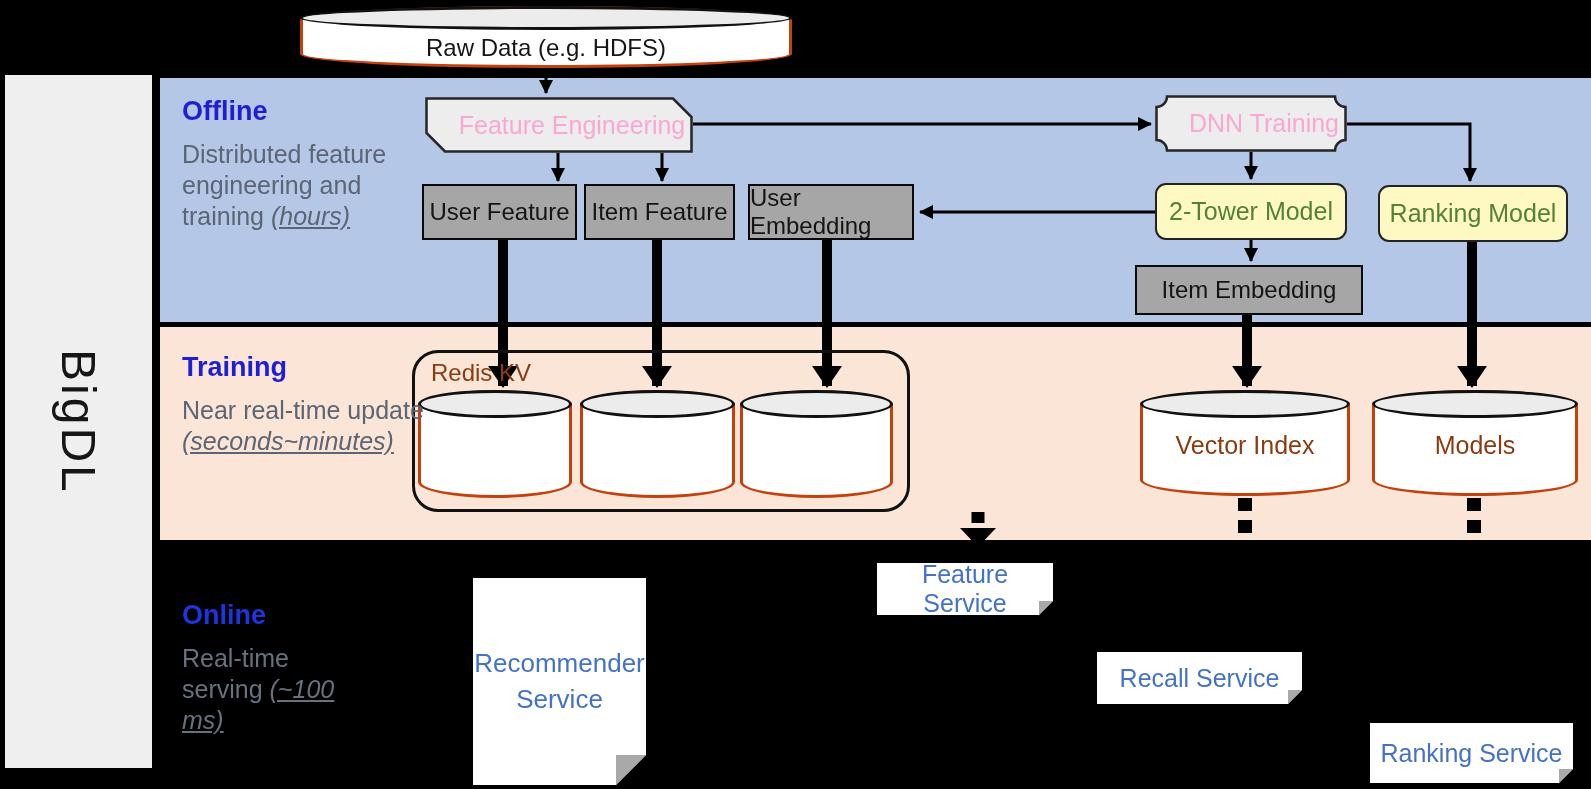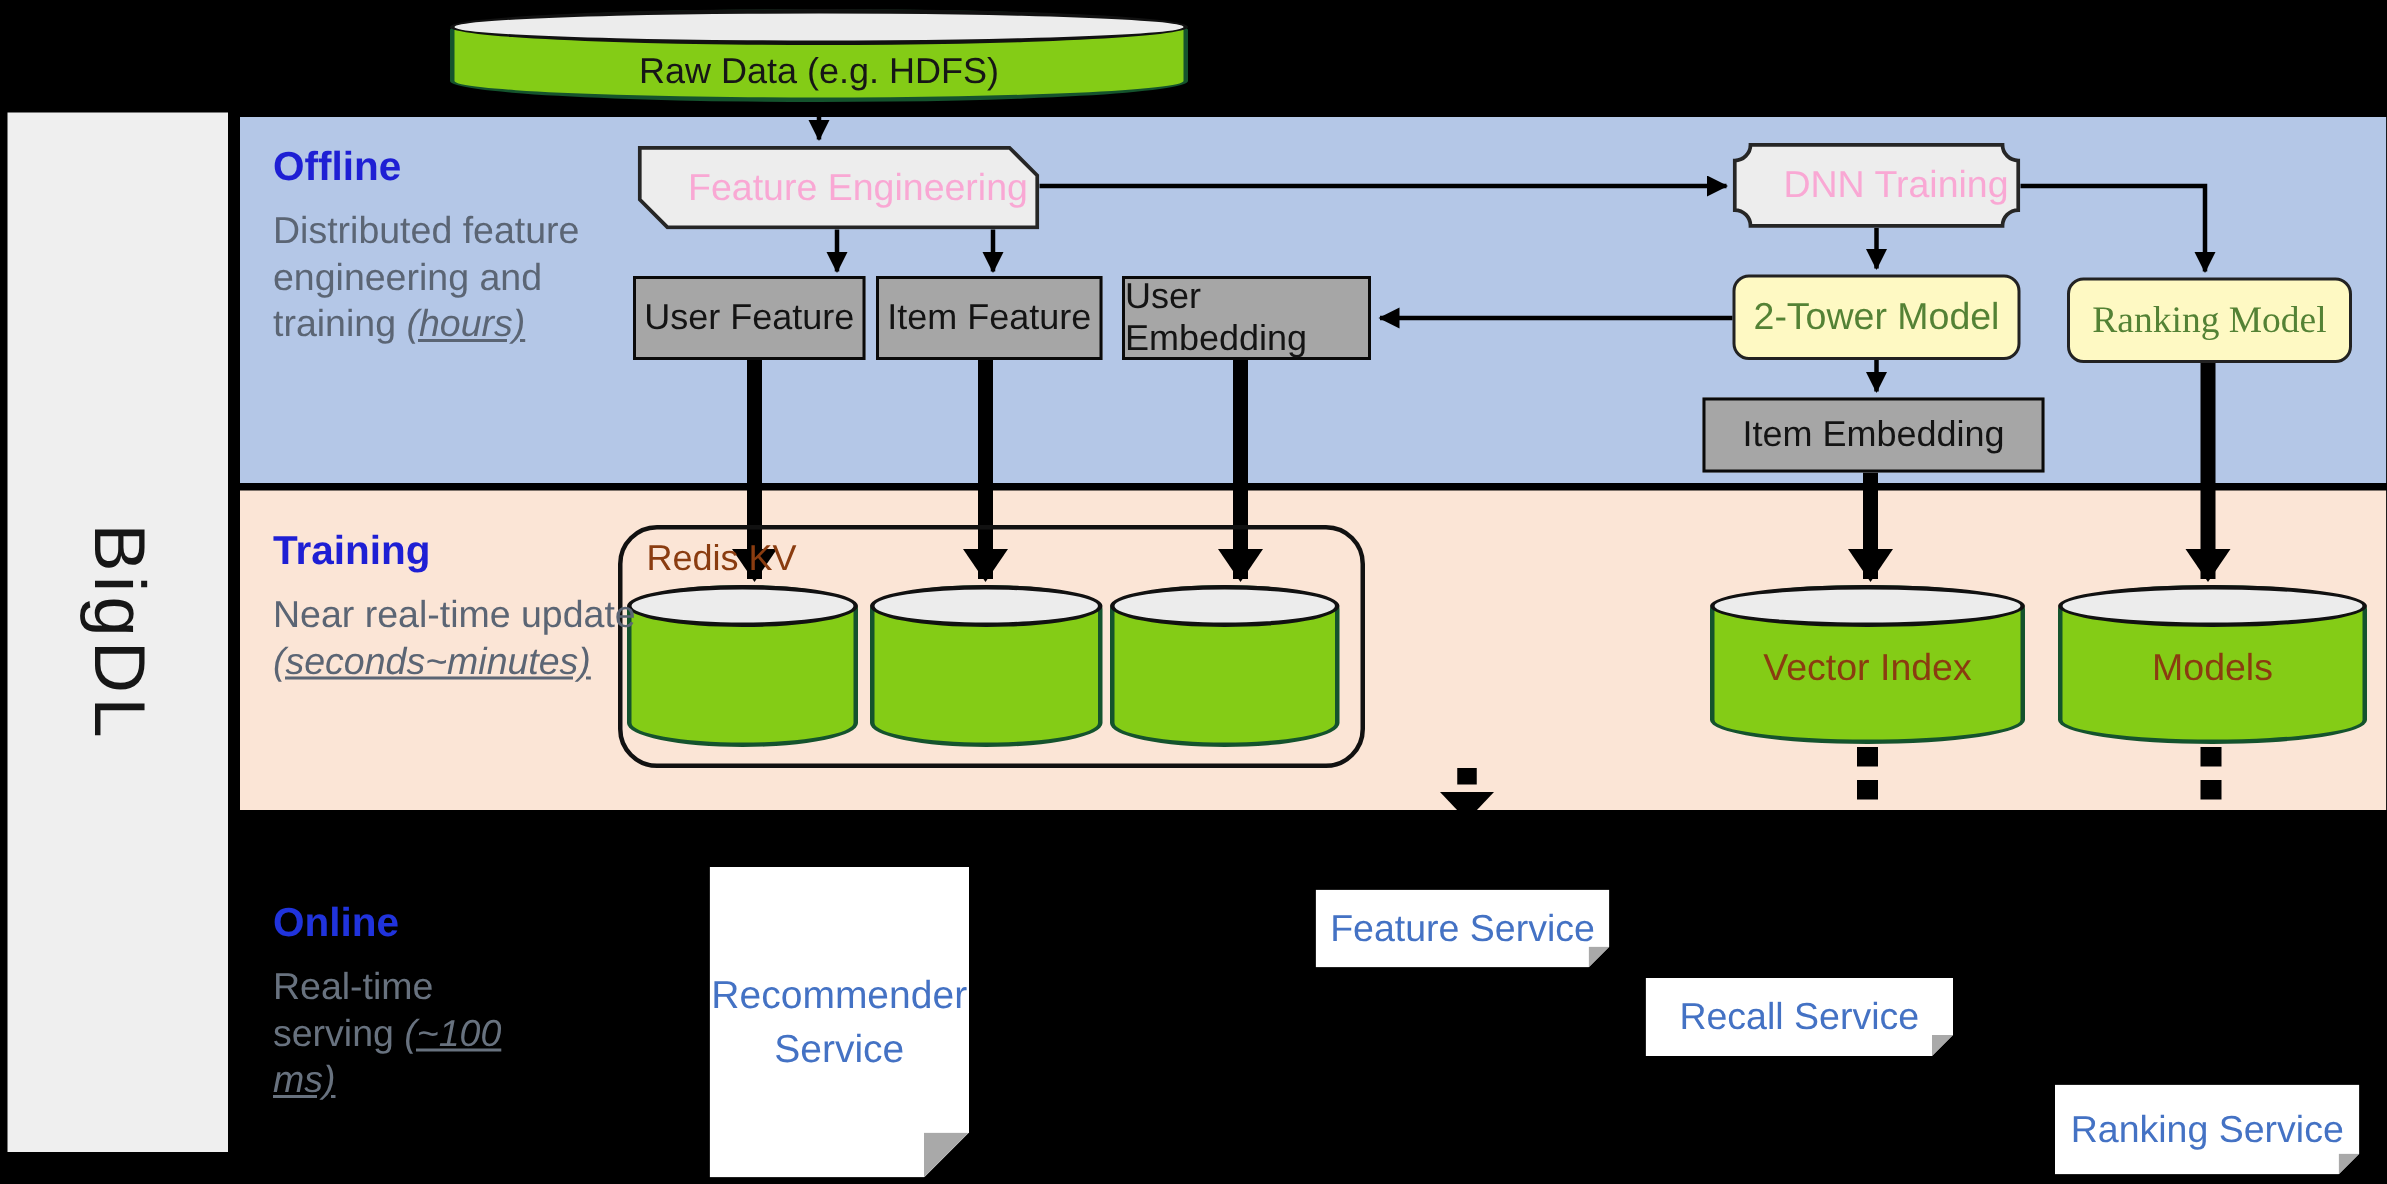--- a/index.html
+++ b/index.html
@@ -34,21 +34,21 @@
     position:absolute;background:#a6a6a6;border:2.5px solid #0a0a0a;box-sizing:border-box;
     display:flex;align-items:center;justify-content:center;font-size:24px;color:#141414;z-index:10;
   }
   .round-box{
     position:absolute;background:#fef9c3;border:2.5px solid #222;border-radius:11px;box-sizing:border-box;
     display:flex;align-items:center;justify-content:center;font-size:25px;color:#548235;z-index:10;
   }
   .shape-node{position:absolute;z-index:10;}
   .shape-node .node-label{font-size:25px;color:#f9a8d4;padding-left:26px;}
   
-  .cyl{position:absolute;box-sizing:border-box;background:#84cc16;border:3px solid #14532d;
+  .cyl{position:absolute;box-sizing:border-box;background:#ffffff;border:3px solid #c2410c;
        border-radius:50% / 16px;z-index:10;}
   .cyl::before{content:"";position:absolute;left:-3px;right:-3px;top:-3px;height:28px;
        background:#ececec;border:3px solid #111;border-radius:50%;box-sizing:border-box;}
   .cyl .cyl-label{position:absolute;left:0;right:0;top:38px;text-align:center;font-size:25px;color:#8a3c10;}
   #raw-cyl{left:300px;top:6px;width:492px;height:62px;border-radius:50% / 14px;}
   #raw-cyl::before{height:24px;}
   #raw-cyl .cyl-label{top:22px;color:#161616;font-size:24px;}
   #cyl-redis-1{left:418px;top:390px;width:154px;height:108px;}
   #cyl-redis-2{left:580px;top:390px;width:155px;height:108px;}
   #cyl-redis-3{left:740px;top:390px;width:153px;height:108px;}
@@ -62,34 +62,34 @@
   .page-box{
     position:absolute;background:#fff;z-index:10;display:flex;align-items:center;justify-content:center;
     color:#4472c4;font-size:25px;text-align:center;
     clip-path:polygon(0 0,100% 0,100% calc(100% - 14px),calc(100% - 14px) 100%,0 100%);
   }
   .page-box .fold{position:absolute;right:0;bottom:0;width:14px;height:14px;background:#a9a9a9;
     clip-path:polygon(0 0,100% 0,0 100%);}
   #recommender-service{left:473px;top:578px;width:173px;height:207px;font-size:26px;line-height:1.35;
     clip-path:polygon(0 0,100% 0,100% calc(100% - 30px),calc(100% - 30px) 100%,0 100%);}
   #recommender-service .fold{width:30px;height:30px;}
-  #feature-service{left:877px;top:593px;width:196px;height:52px;}
+  #feature-service{left:877px;top:563px;width:176px;height:52px;}
   #recall-service{left:1097px;top:652px;width:205px;height:52px;}
   #ranking-service{left:1370px;top:723px;width:203px;height:60px;}
   
   #wires{position:absolute;left:0;top:0;z-index:6;}
   
   #feature-engineering{left:425px;top:97px;width:268px;height:56px;}
   #dnn-training{left:1155px;top:95px;width:192px;height:57px;}
   #user-feature{left:422px;top:184px;width:155px;height:56px;}
   #item-feature{left:584px;top:184px;width:151px;height:56px;}
   #user-embedding{left:748px;top:184px;width:166px;height:56px;}
   #item-embedding{left:1135px;top:265px;width:228px;height:50px;}
   #two-tower-model{left:1155px;top:183px;width:192px;height:57px;}
-  #ranking-model{left:1378px;top:185px;width:190px;height:57px;font-family:Liberation Serif, serif;}
+  #ranking-model{left:1378px;top:185px;width:190px;height:57px;}
 </style>
 </head>
 <body>
 
 <div id="canvas">
 
   <div class="band" id="band-offline"></div>
   <div class="band" id="band-nearline"></div>
 
   <div id="sidebar">

